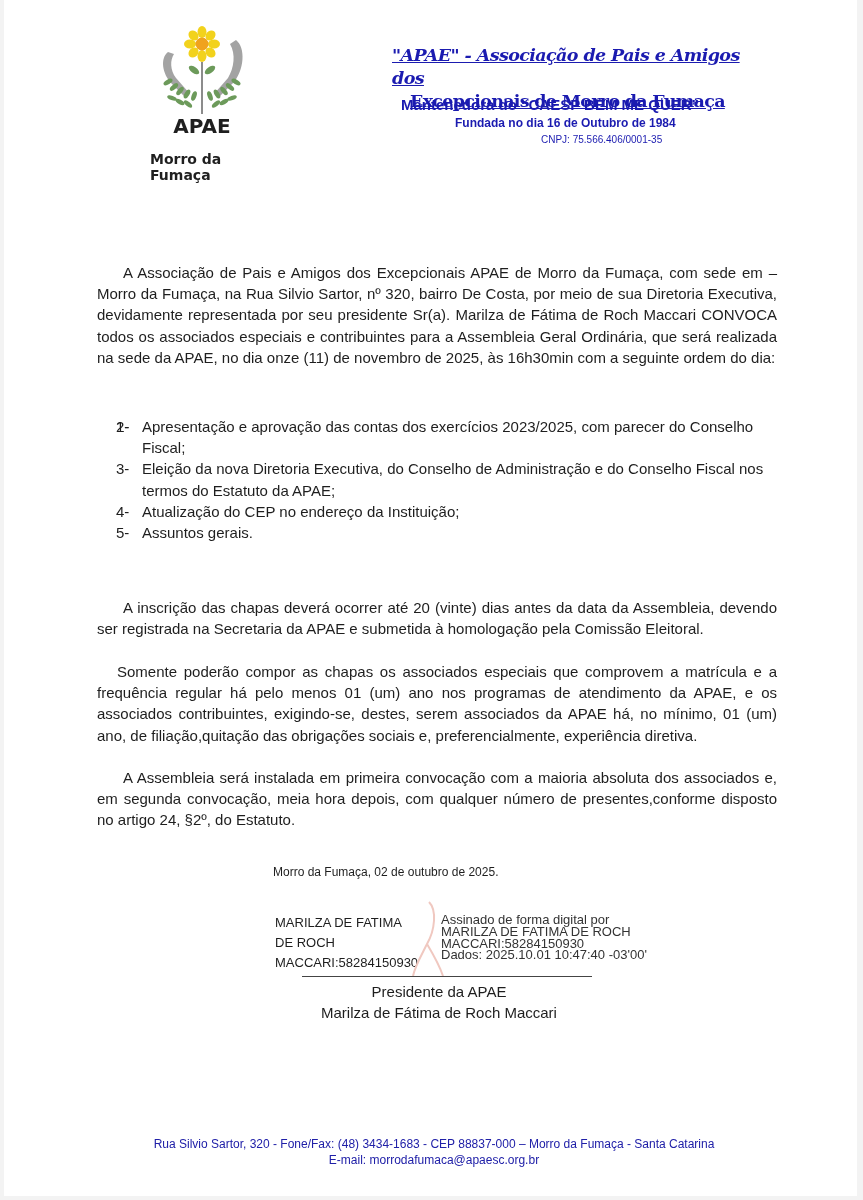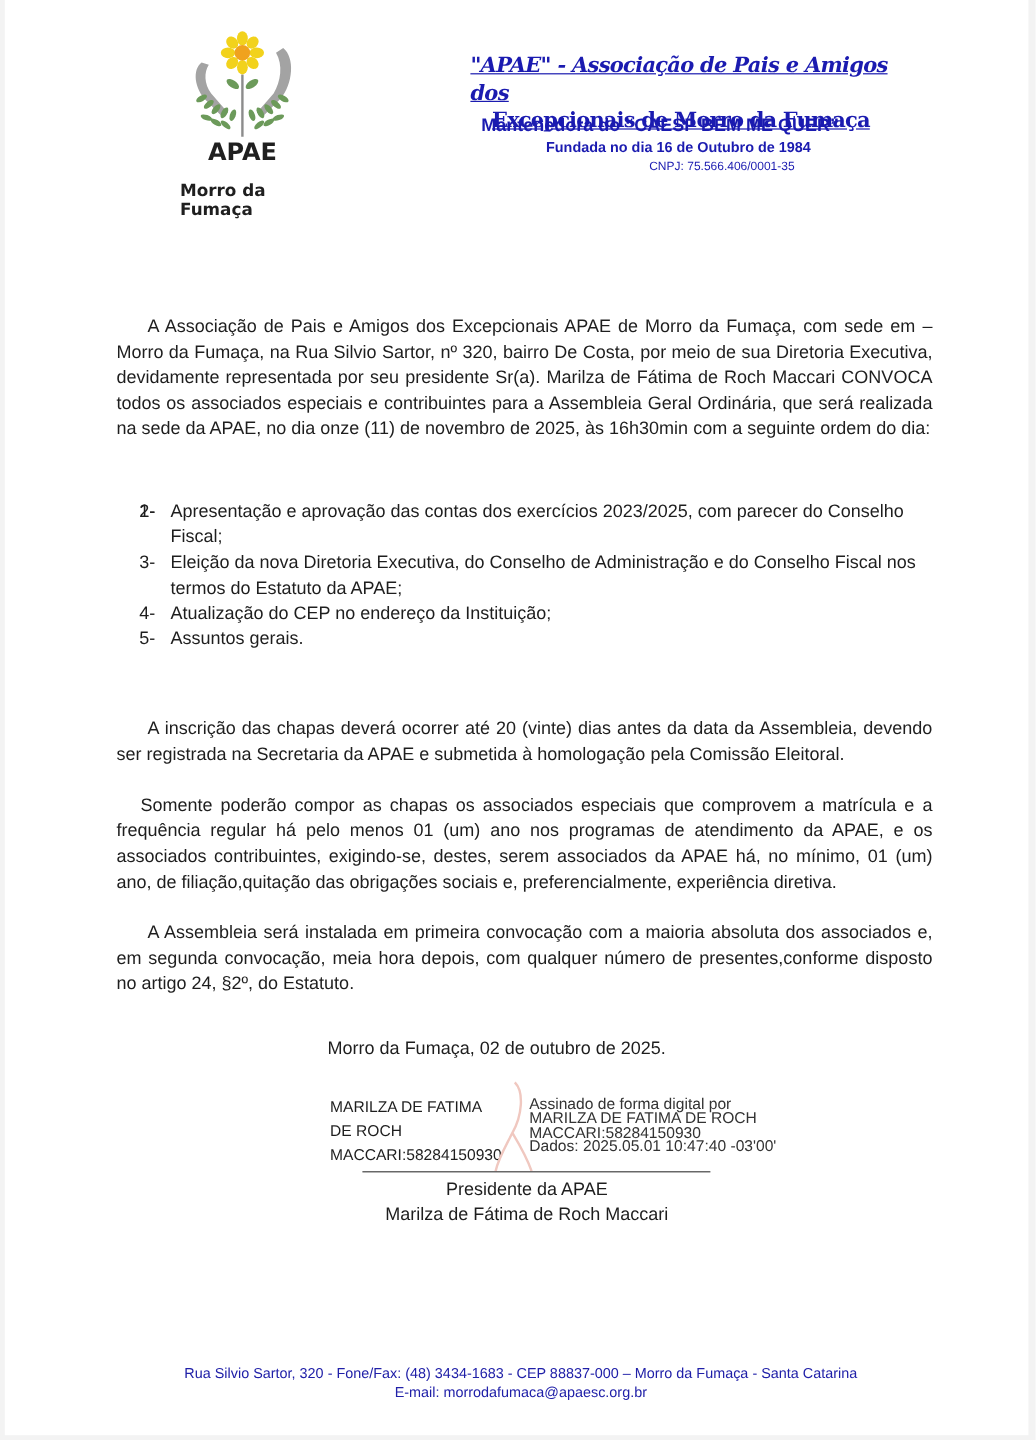--- a/index.html
+++ b/index.html
@@ -55,21 +55,21 @@
     text-align: justify; color: #1e1e1e;
   }
   .indent { text-indent: 26px; }
   .list {
     position: absolute; left: 112px; top: 416px; width: 664px; font-size: 15px;
     line-height: 21.2px; color: #1e1e1e; margin: 0; padding: 0; list-style: none;
   }
   .list li { position: relative; padding-left: 26px; }
   .list li .num { position: absolute; left: 0; top: 0; }
   .sign-date {
-    position: absolute; left: 269px; top: 865px; font-size: 15px; color: #1e1e1e; white-space: nowrap;
+    position: absolute; left: 269px; top: 865px; font-size: 12px; color: #1e1e1e; white-space: nowrap;
   }
   .sig-name {
     position: absolute; left: 271px; top: 913px; font-size: 13px; line-height: 20px;
     color: #1e1e1e; white-space: nowrap;
   }
   .sig-meta {
     position: absolute; left: 437px; top: 914px; font-size: 13px; line-height: 11.8px;
     color: #333; white-space: nowrap;
   }
   .sig-mark { position: absolute; left: 405px; top: 900px; }
@@ -167,21 +167,21 @@
     <div>DE ROCH</div>
     <div>MACCARI:58284150930</div>
   </div>
   <svg class="sig-mark" width="40" height="80" viewBox="0 0 40 80">
     <path d="M20 2 C28 10 26 30 18 44 C12 56 6 66 4 76 M18 44 C24 54 30 64 34 76" fill="none" stroke="#f0c8c0" stroke-width="2"></path>
   </svg>
   <div class="sig-meta">
     <div>Assinado de forma digital por</div>
     <div>MARILZA DE FATIMA DE ROCH</div>
     <div>MACCARI:58284150930</div>
-    <div>Dados: 2025.05.01 10:47:40 -03'00'</div>
+    <div>Dados: 2025.10.01 10:47:40 -03'00'</div>
   </div>
   <div class="sig-line"></div>
   <div class="pres-name">
     <div>Presidente da APAE</div>
     <div>Marilza de Fátima de Roch Maccari</div>
   </div>
 
   <div class="footer">
     <div>Rua Silvio Sartor, 320 - Fone/Fax: (48) 3434-1683 - CEP 88837-000 – Morro da Fumaça - Santa Catarina</div>
     <div>E-mail: morrodafumaca@apaesc.org.br</div>

